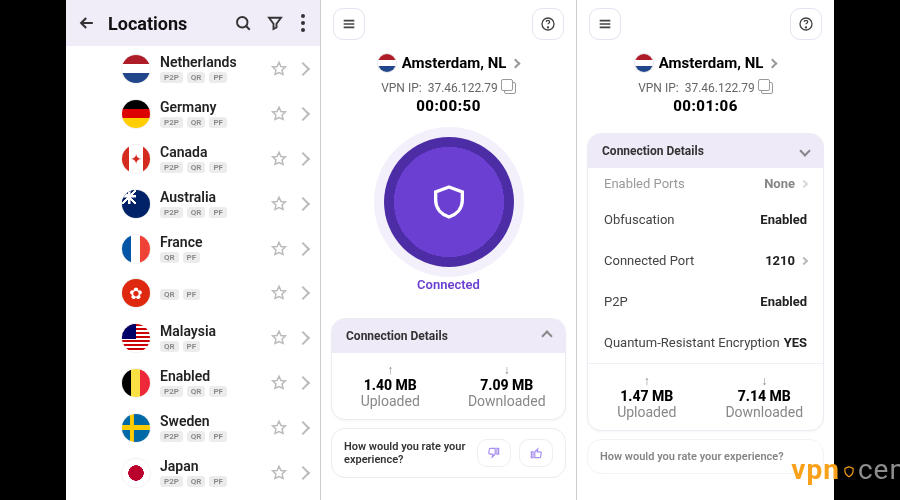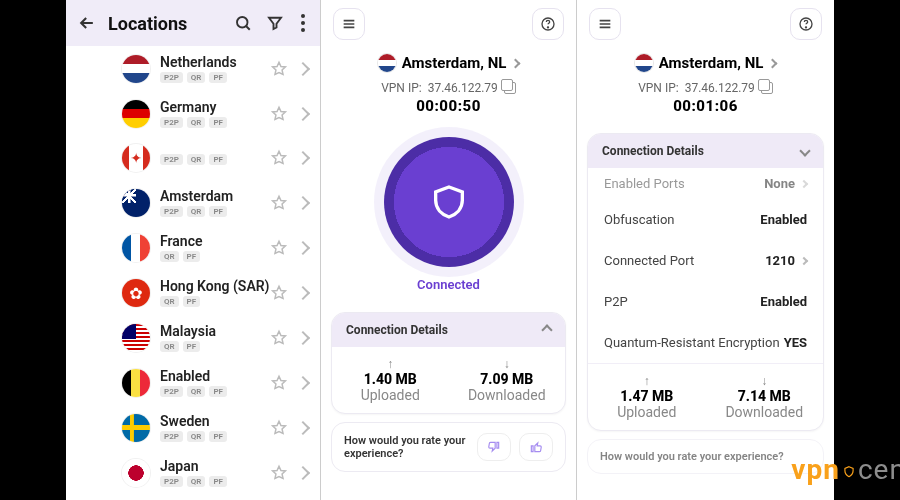--- a/index.html
+++ b/index.html
@@ -59,21 +59,21 @@
   .srvname { font-weight:700; font-size:15px; }
   .iprow { font-size:12px; color:#666; display:flex; align-items:center; gap:6px; margin-top:9px;}
   .copy { width:12px;height:12px;border:1.5px solid #999;border-radius:2px;position:relative;}
   .copy::before{content:"";position:absolute;width:10px;height:10px;border:1.5px solid #999;border-radius:2px;left:-4px;top:-4px;background:#fff;}
   .timer { font-weight:800; font-size:15px; margin-top:2px; letter-spacing:.5px;}
 
   .bigbtn { width:130px; height:130px; border-radius:50%; background:radial-gradient(circle,#6A3FD1 0 60%,#4C2DA6 60% 80%,#3A2183 80% 100%); margin:22px 0 10px; display:flex;align-items:center;justify-content:center; box-shadow:0 0 0 10px rgba(105,63,210,.08);}
   .shieldsvg { width:40px;height:40px; color:#fff;}
   .statuslbl { color:#6A3FD1; font-weight:600; font-size:13px; margin-bottom:18px;}
 
-  .card { margin:2px 10px; background:#fff; border-radius:14px; border:1px solid #eceaf2; box-shadow:0 1px 2px rgba(0,0,0,.04); overflow:hidden;}
+  .card { margin:8px 10px; background:#fff; border-radius:14px; border:1px solid #eceaf2; box-shadow:0 1px 2px rgba(0,0,0,.04); overflow:hidden;}
   .cardhdr { background:#EFEAF7; padding:10px 14px; font-size:12px; font-weight:700; color:#333; display:flex; justify-content:space-between; align-items:center;}
   .chev-up { width:8px;height:8px;border-right:2px solid #888;border-top:2px solid #888;transform:rotate(-45deg);}
   .chev-dn { width:8px;height:8px;border-right:2px solid #888;border-top:2px solid #888;transform:rotate(135deg);}
   .statsrow { display:flex; }
   .statcell { flex:1; text-align:center; padding:10px 4px;}
   .statcell .arrow { font-size:12px; color:#888;}
   .statcell .val { font-weight:800; font-size:14px;}
   .statcell .lbl { font-size:14px; color:#888;}
   .ratecard { margin:8px 10px 0; background:#fff; border:1px solid #eceaf2; border-radius:14px; padding:10px 12px; display:flex; align-items:center; gap:8px;}
   .ratecard .q { font-size:11px; font-weight:600; color:#333; flex:1;}
@@ -157,37 +157,38 @@
             <path d="M12 3l2.6 5.6 6 .6-4.5 4.2 1.3 6L12 16.9 6.6 19.4l1.3-6L3.4 9.2l6-.6L12 3z"></path>
           </svg>
         </div>
         <div class="chev"></div>
       </div>
       <div class="locrow">
         <div class="flag flag-ca">
           <span class="leaf">✦</span>
         </div>
         <div class="locmain">
+          <div class="locname">Canada</div>
           <div class="loctags">
             <span class="tag">P2P</span>
             <span class="tag">QR</span>
             <span class="tag">PF</span>
           </div>
         </div>
         <div class="star">
           <svg width="18" height="18" viewBox="0 0 24 24" fill="none" stroke="currentColor" stroke-width="2">
             <path d="M12 3l2.6 5.6 6 .6-4.5 4.2 1.3 6L12 16.9 6.6 19.4l1.3-6L3.4 9.2l6-.6L12 3z"></path>
           </svg>
         </div>
         <div class="chev"></div>
       </div>
       <div class="locrow">
         <div class="flag flag-au"></div>
         <div class="locmain">
-          <div class="locname">Amsterdam</div>
+          <div class="locname">Australia</div>
           <div class="loctags">
             <span class="tag">P2P</span>
             <span class="tag">QR</span>
             <span class="tag">PF</span>
           </div>
         </div>
         <div class="star">
           <svg width="18" height="18" viewBox="0 0 24 24" fill="none" stroke="currentColor" stroke-width="2">
             <path d="M12 3l2.6 5.6 6 .6-4.5 4.2 1.3 6L12 16.9 6.6 19.4l1.3-6L3.4 9.2l6-.6L12 3z"></path>
           </svg>
@@ -208,21 +209,20 @@
             <path d="M12 3l2.6 5.6 6 .6-4.5 4.2 1.3 6L12 16.9 6.6 19.4l1.3-6L3.4 9.2l6-.6L12 3z"></path>
           </svg>
         </div>
         <div class="chev"></div>
       </div>
       <div class="locrow">
         <div class="flag flag-hk">
           <span class="pet">✿</span>
         </div>
         <div class="locmain">
-          <div class="locname">Hong Kong (SAR)</div>
           <div class="loctags">
             <span class="tag">QR</span>
             <span class="tag">PF</span>
           </div>
         </div>
         <div class="star">
           <svg width="18" height="18" viewBox="0 0 24 24" fill="none" stroke="currentColor" stroke-width="2">
             <path d="M12 3l2.6 5.6 6 .6-4.5 4.2 1.3 6L12 16.9 6.6 19.4l1.3-6L3.4 9.2l6-.6L12 3z"></path>
           </svg>
         </div>

